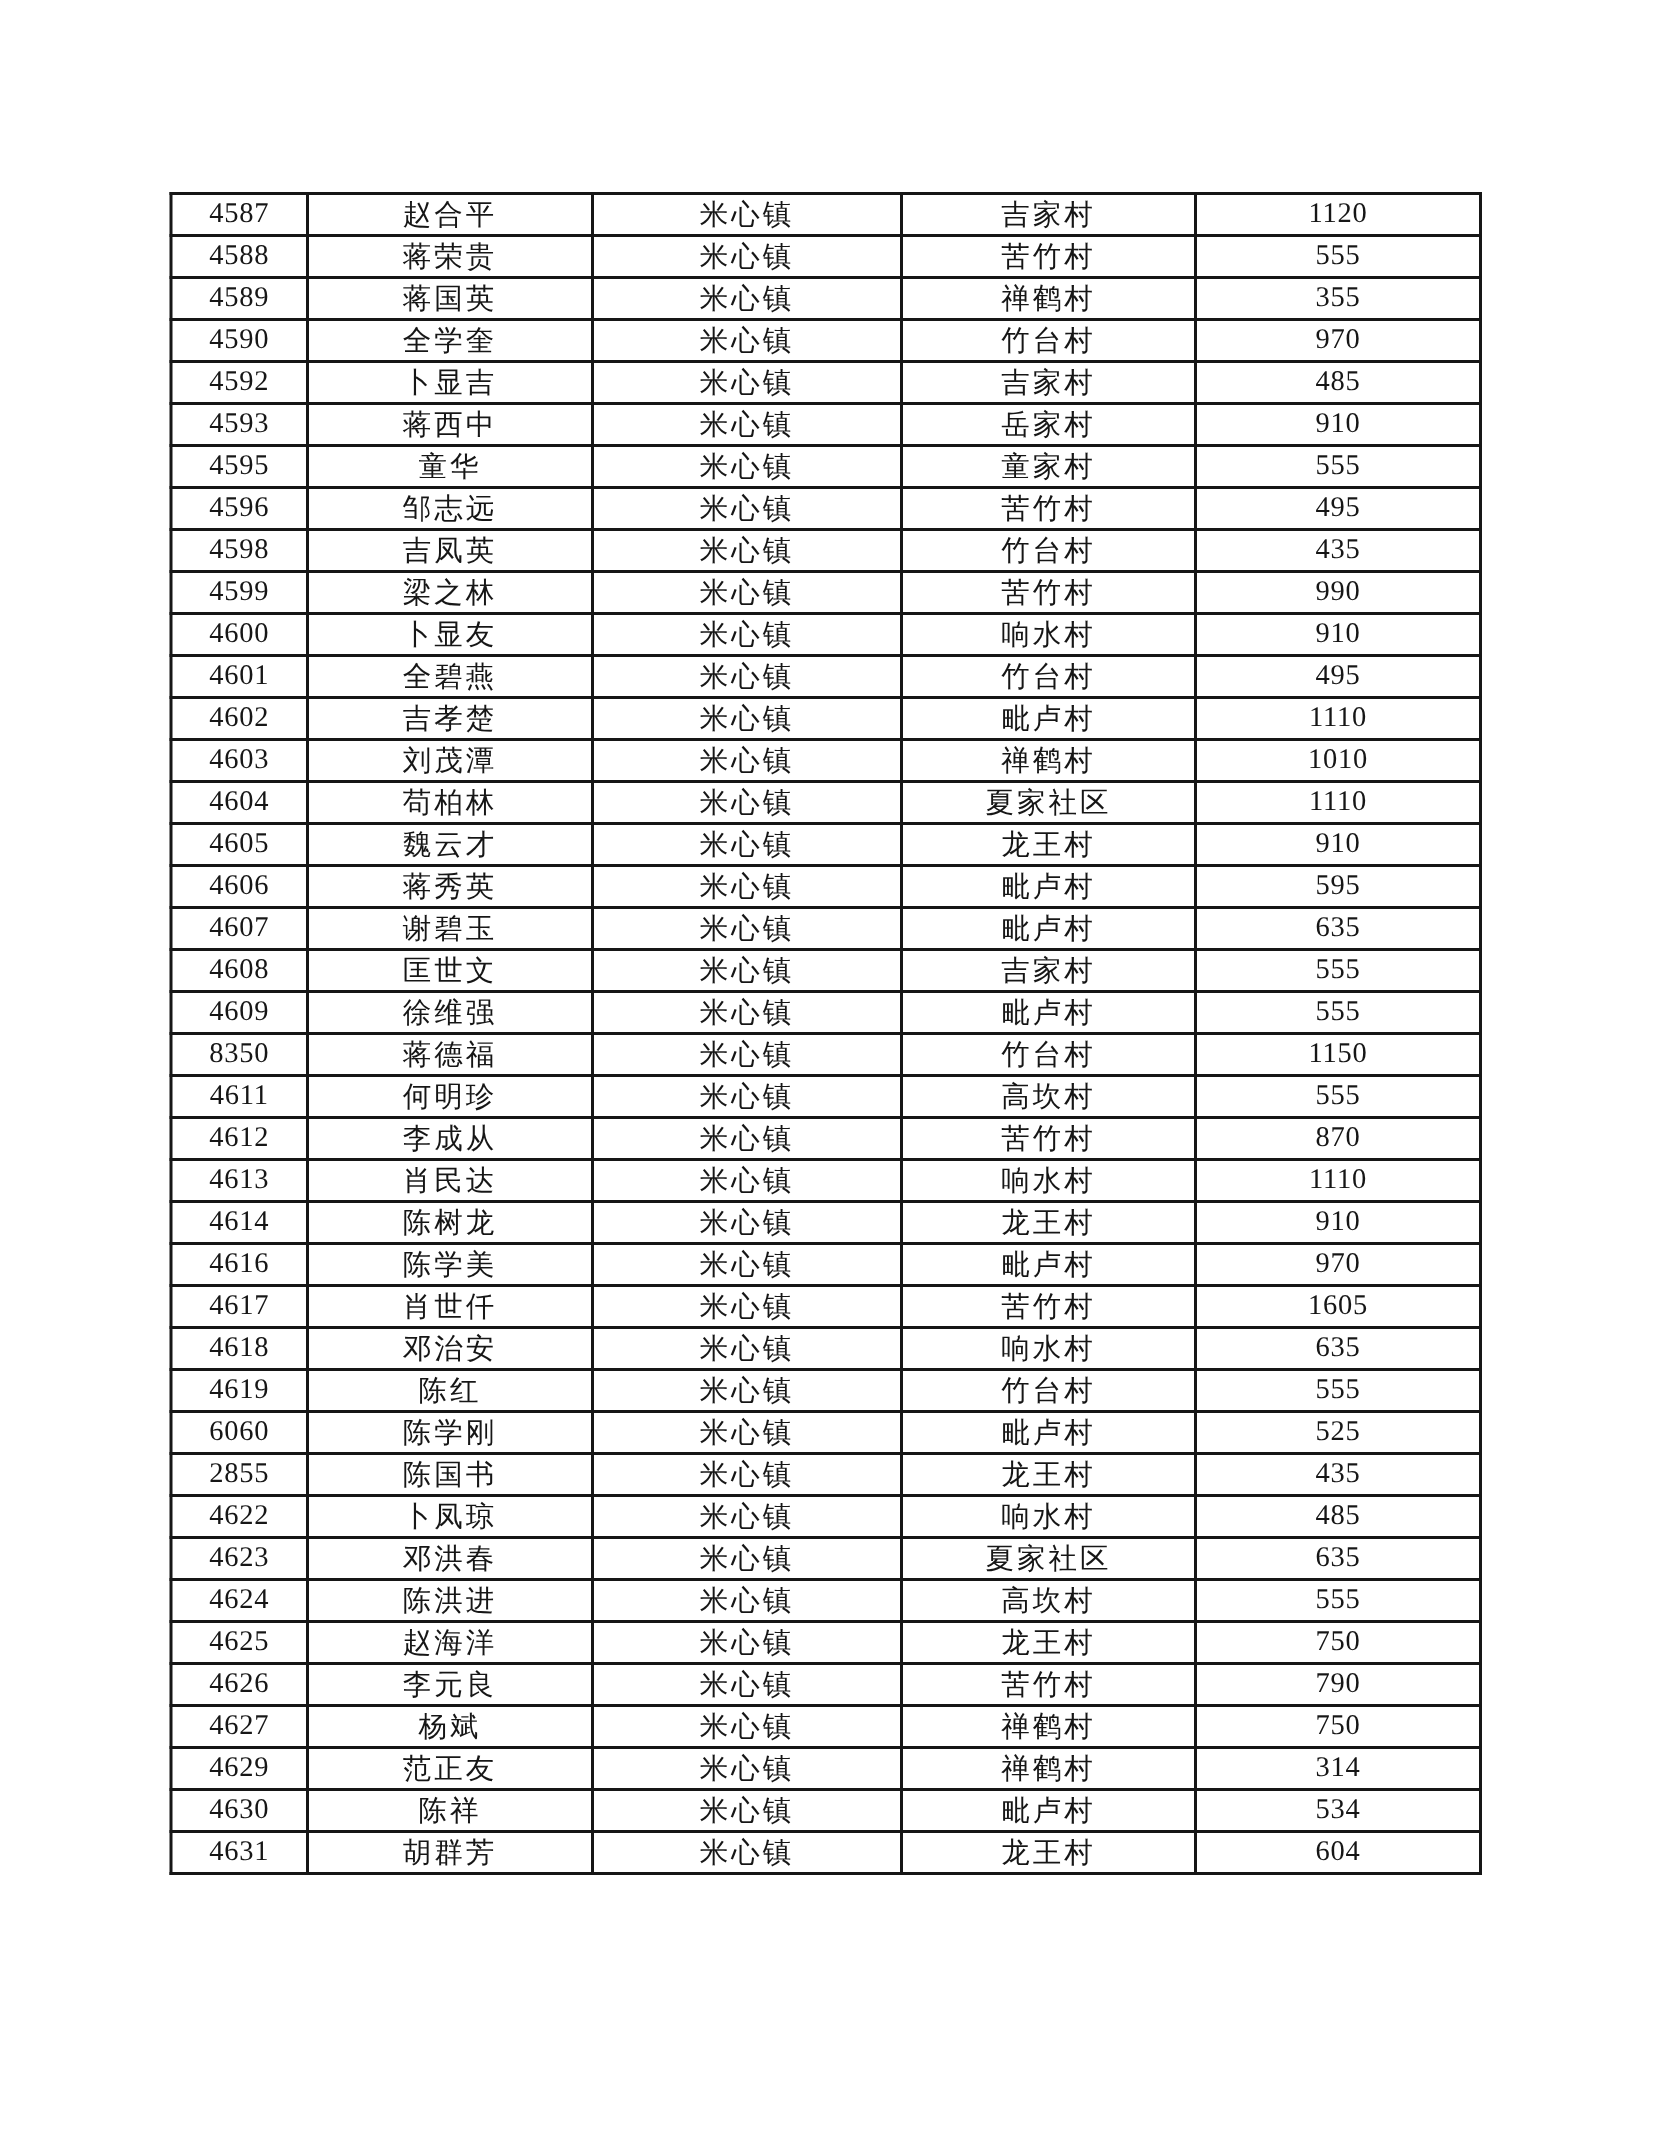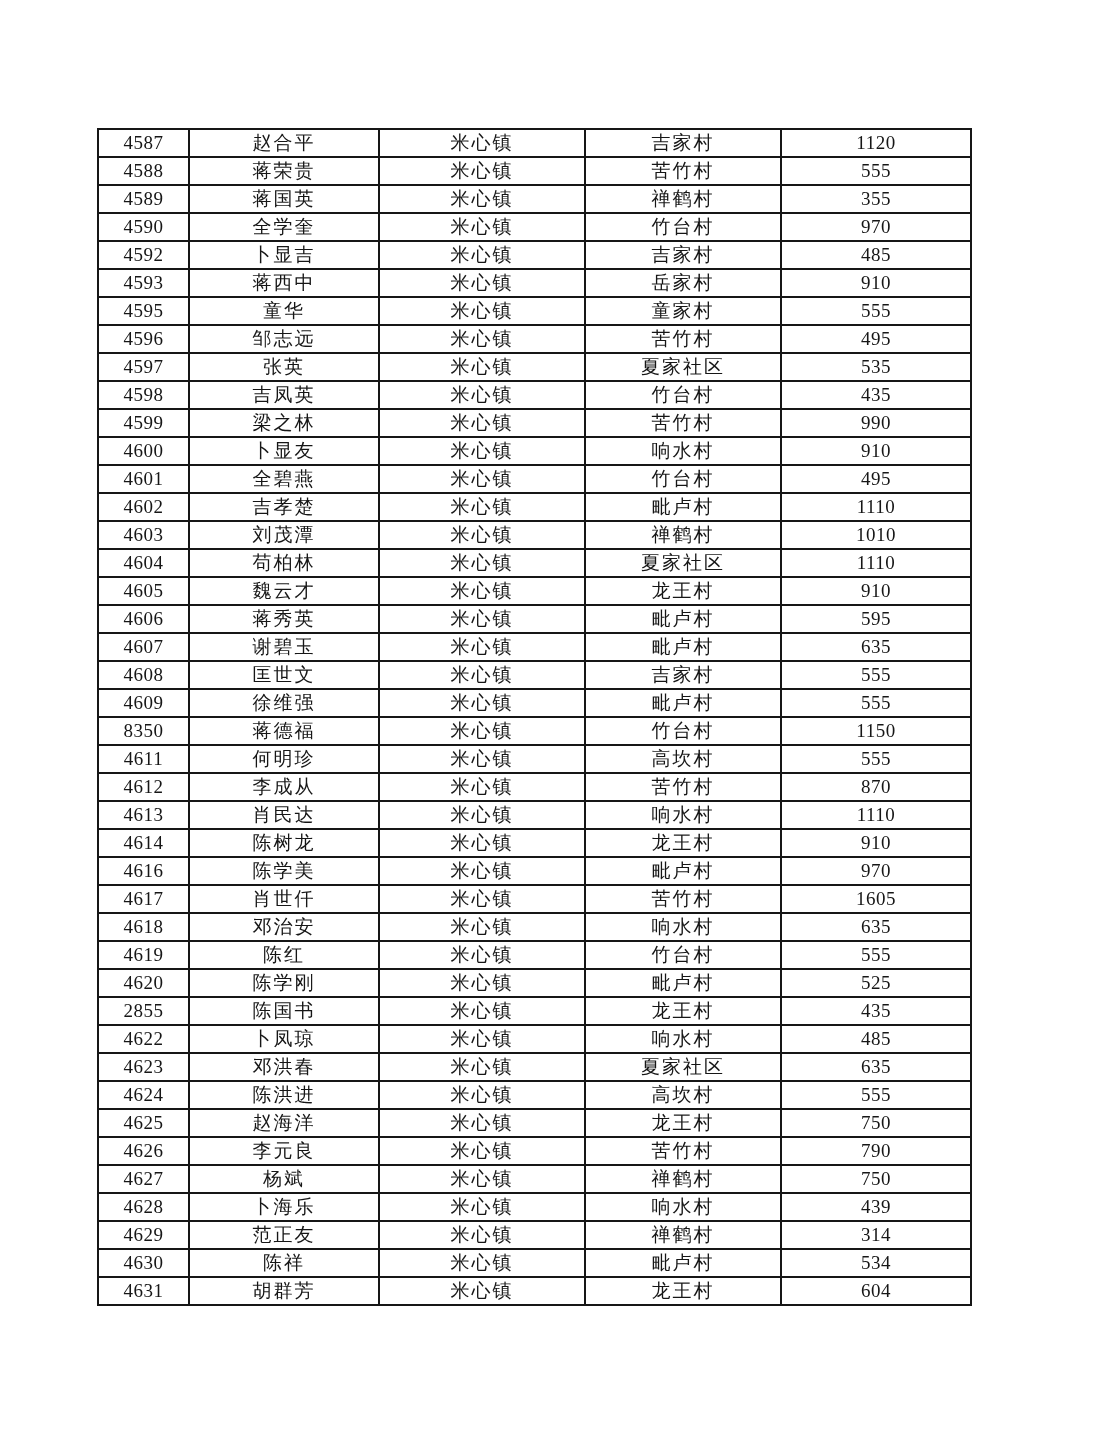--- a/index.html
+++ b/index.html
@@ -14,21 +14,21 @@
   #page {
     position: absolute;
     left: 0; top: 0;
     width: 1105px;
     height: 1429px;
     background: #ffffff;
     overflow: hidden;
   }
   table.roster {
     position: absolute;
-    left: 97px;
+    left: 113px;
     top: 128px;
     width: 873px;
     border-collapse: collapse;
     table-layout: fixed;
   }
   table.roster td {
     border: 2px solid #161616;
     height: 23.8px;
     padding: 0;
     text-align: center;
@@ -117,27 +117,20 @@
   </tr>
 
   <tr>
     <td class="num">4596</td>
     <td class="cjk">邹志远</td>
     <td class="cjk">米心镇</td>
     <td class="cjk">苦竹村</td>
     <td class="num">495</td>
   </tr>
 
-  <tr>
-    <td class="num">4597</td>
-    <td class="cjk">张英</td>
-    <td class="cjk">米心镇</td>
-    <td class="cjk">夏家社区</td>
-    <td class="num">535</td>
-  </tr>
 
   <tr>
     <td class="num">4598</td>
     <td class="cjk">吉凤英</td>
     <td class="cjk">米心镇</td>
     <td class="cjk">竹台村</td>
     <td class="num">435</td>
   </tr>
 
   <tr>
@@ -295,21 +288,21 @@
 
   <tr>
     <td class="num">4619</td>
     <td class="cjk">陈红</td>
     <td class="cjk">米心镇</td>
     <td class="cjk">竹台村</td>
     <td class="num">555</td>
   </tr>
 
   <tr>
-    <td class="num">4620</td>
+    <td class="num">6060</td>
     <td class="cjk">陈学刚</td>
     <td class="cjk">米心镇</td>
     <td class="cjk">毗卢村</td>
     <td class="num">525</td>
   </tr>
 
   <tr>
     <td class="num">2855</td>
     <td class="cjk">陈国书</td>
     <td class="cjk">米心镇</td>
@@ -358,27 +351,20 @@
   </tr>
 
   <tr>
     <td class="num">4627</td>
     <td class="cjk">杨斌</td>
     <td class="cjk">米心镇</td>
     <td class="cjk">禅鹤村</td>
     <td class="num">750</td>
   </tr>
 
-  <tr>
-    <td class="num">4628</td>
-    <td class="cjk">卜海乐</td>
-    <td class="cjk">米心镇</td>
-    <td class="cjk">响水村</td>
-    <td class="num">439</td>
-  </tr>
 
   <tr>
     <td class="num">4629</td>
     <td class="cjk">范正友</td>
     <td class="cjk">米心镇</td>
     <td class="cjk">禅鹤村</td>
     <td class="num">314</td>
   </tr>
 
   <tr>

